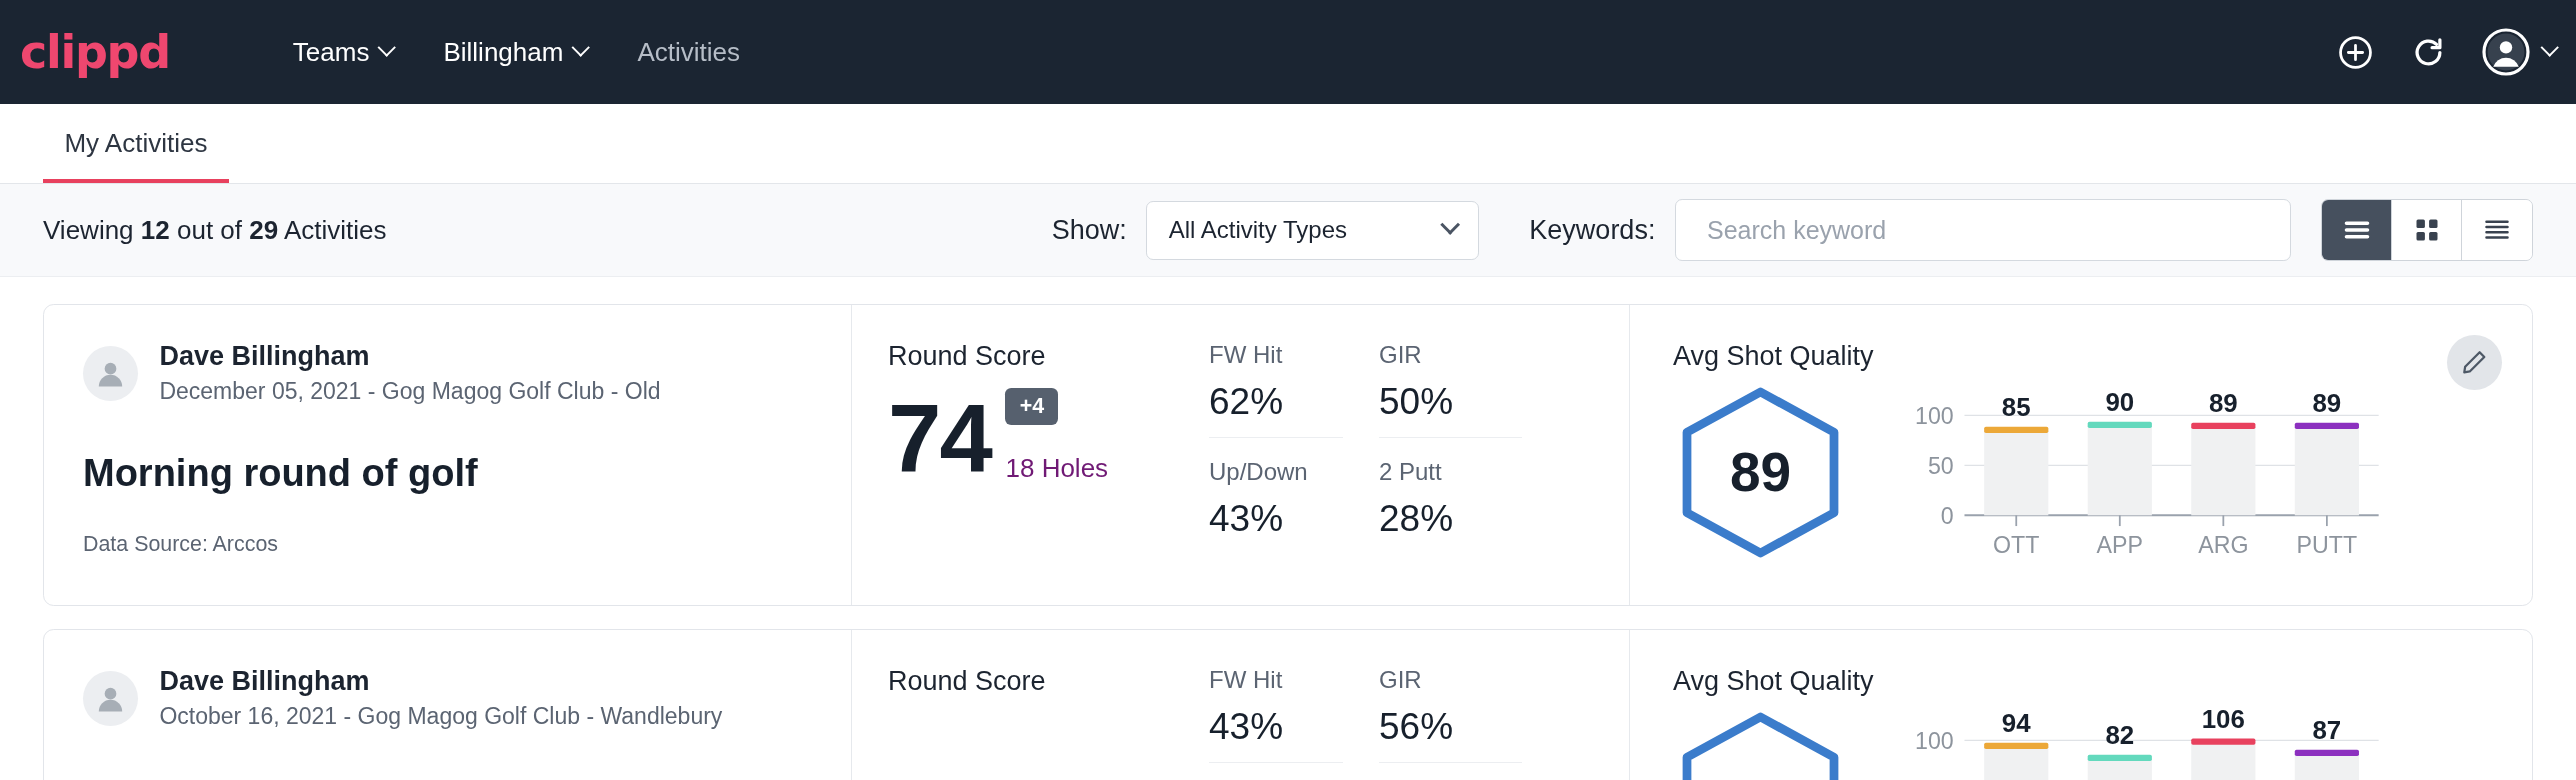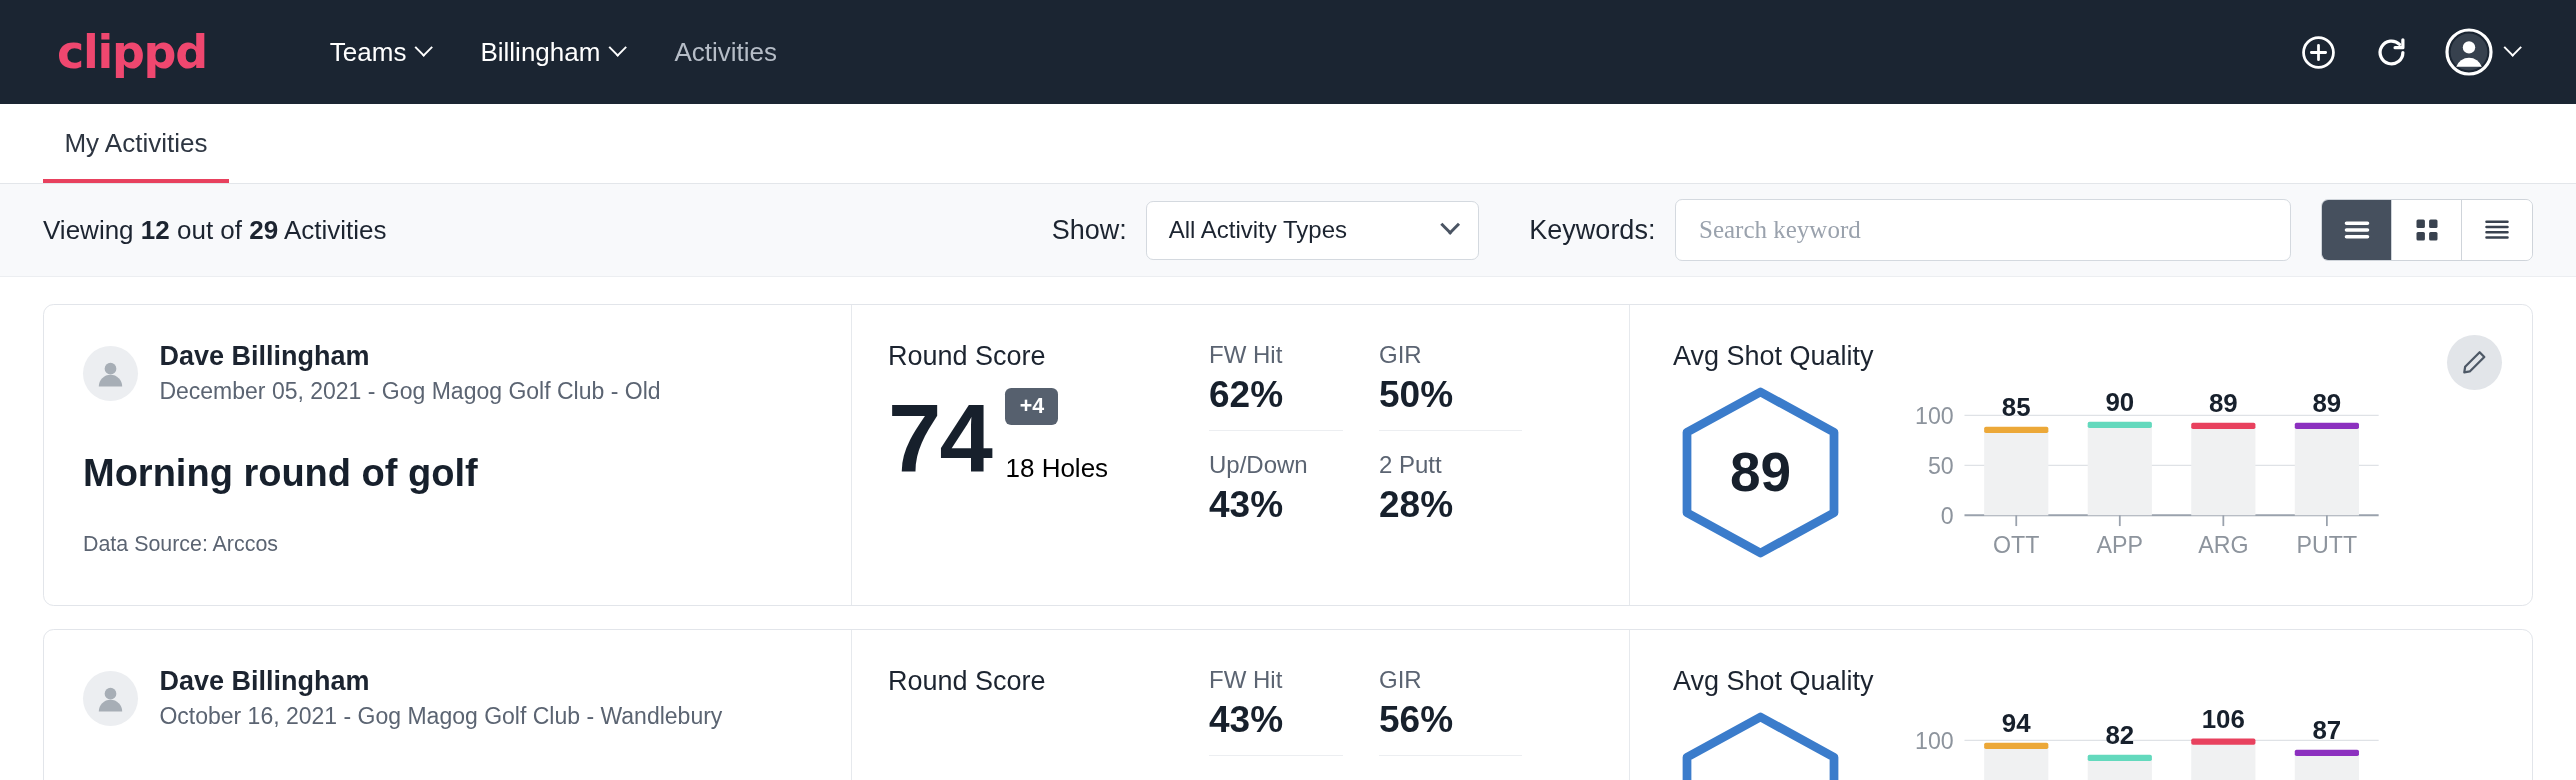--- a/index.html
+++ b/index.html
@@ -9,21 +9,21 @@
     background: #ffffff;
     overflow: hidden;
   }
 
   
   .topnav {
     height: 104px;
     background: #1b2532;
     display: flex;
     align-items: center;
-    padding: 0 57px;
+    padding: 0 20px;
     position: relative;
   }
   .logo {
     font-size: 46px;
     font-weight: bold;
     color: #ef476f;
     letter-spacing: -1.3px;
     margin-right: 98px;
     font-family: "DejaVu Sans", sans-serif;
   }
@@ -103,24 +103,24 @@
     width: 14.3px; height: 14.3px;
     border-right: 3.6px solid #4a5463;
     border-bottom: 3.6px solid #4a5463;
     transform: rotate(45deg) translate(-3.6px,-3.6px);
   }
   .search {
     width: 616px; height: 62px;
     background: #fff;
     border: 0.9px solid #d4d9df;
     border-radius: 7.1px;
-    padding: 0 23px;
+    padding: 0 31px;
     font-size: 25px;
     color: #1c2430;
-    font-family: Liberation Serif, serif;
+    font-family: Liberation Sans, sans-serif;
     margin-right: 30px;
   }
   .search::placeholder { color: #9aa2ad; }
   .viewtoggle {
     display: flex;
     border: 0.9px solid #cfd4da;
     border-radius: 7.1px;
     overflow: hidden;
     height: 62px;
   }
@@ -165,28 +165,28 @@
   .sec-lbl { font-size: 27px; color: #1c2430; }
   .score-row { display: flex; align-items: flex-end; margin-top: 16px; }
   .score-num { font-size: 96px; font-weight: bold; color: #17202c; line-height: 0.95; letter-spacing: -1.8px; }
   .score-side { display: flex; flex-direction: column; justify-content: space-between; height: 96px; margin-left: 14.3px; }
   .badge {
     background: #56606e; color: #fff;
     font-size: 21.4px; font-weight: bold;
     border-radius: 6.2px; padding: 6.2px 14.3px;
     align-self: flex-start;
   }
-  .holes { font-size: 26px; color: #000000; }
+  .holes { font-size: 26px; color: #701a75; }
 
   .col-stats { width: 420px; padding: 36px 0 32px 0; }
   .stats-grid { display: grid; grid-template-columns: 134px 143px; gap: 0 36px; }
   .stat { padding-bottom: 14.3px; }
   .stat.top { border-bottom: 1.8px solid #eceef1; margin-bottom: 19.6px; }
   .stat-lbl { font-size: 24px; color: #5b6472; }
-  .stat-val { font-size: 37px; font-weight: bold; color: #17202c; margin-top: 5px; }
+  .stat-val { font-size: 37px; font-weight: normal; color: #17202c; margin-top: 12px; }
 
   .col-quality { flex: 1; padding: 36px 39px 32px 43px; border-left: 0.9px solid #e6e9ed; }
   .q-body { display: flex; align-items: center; margin-top: 12.5px; gap: 54px; }
   .hexwrap { position: relative; width: 175px; height: 175px; flex: none; }
   .hexnum {
     position: absolute; inset: 0;
     display: flex; align-items: center; justify-content: center;
     font-size: 55px; font-weight: bold; color: #17202c;
   }
   .chart { position: relative; width: 482px; height: 175px; }

